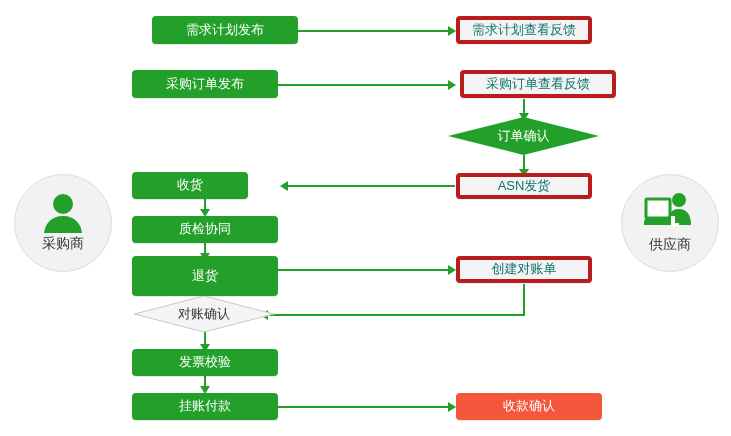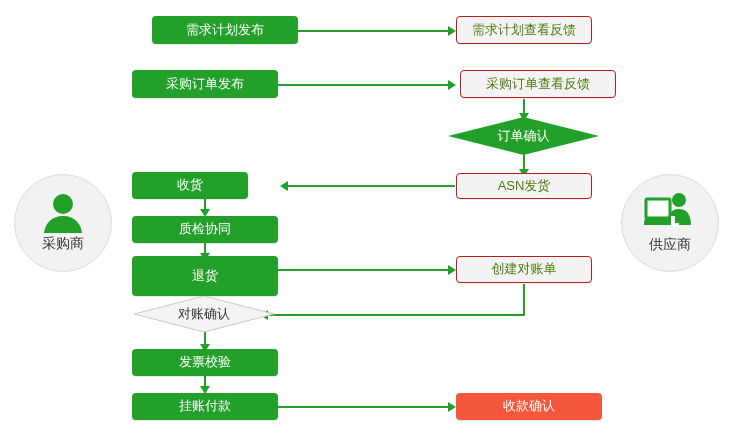--- a/index.html
+++ b/index.html
@@ -39,22 +39,22 @@
   }
   .node.orange {
     background: #f4573b;
     color: #ffffff;
     border-radius: 4px;
     font-size: 13px;
     box-shadow: 0 1px 1px rgba(0,0,0,0.10);
   }
   .node.gray {
     background: #f3f3f3;
-    color: #4d7c0f;
-    border: 1px solid #b91c1c;
+    color: #0f766e;
+    border: 4px solid #b91c1c;
     border-radius: 4px;
     font-size: 13px;
     box-shadow: 0 1px 1px rgba(0,0,0,0.07);
   }
 
   
   .diamond-wrap {
     position: absolute;
     z-index: 3;
   }

